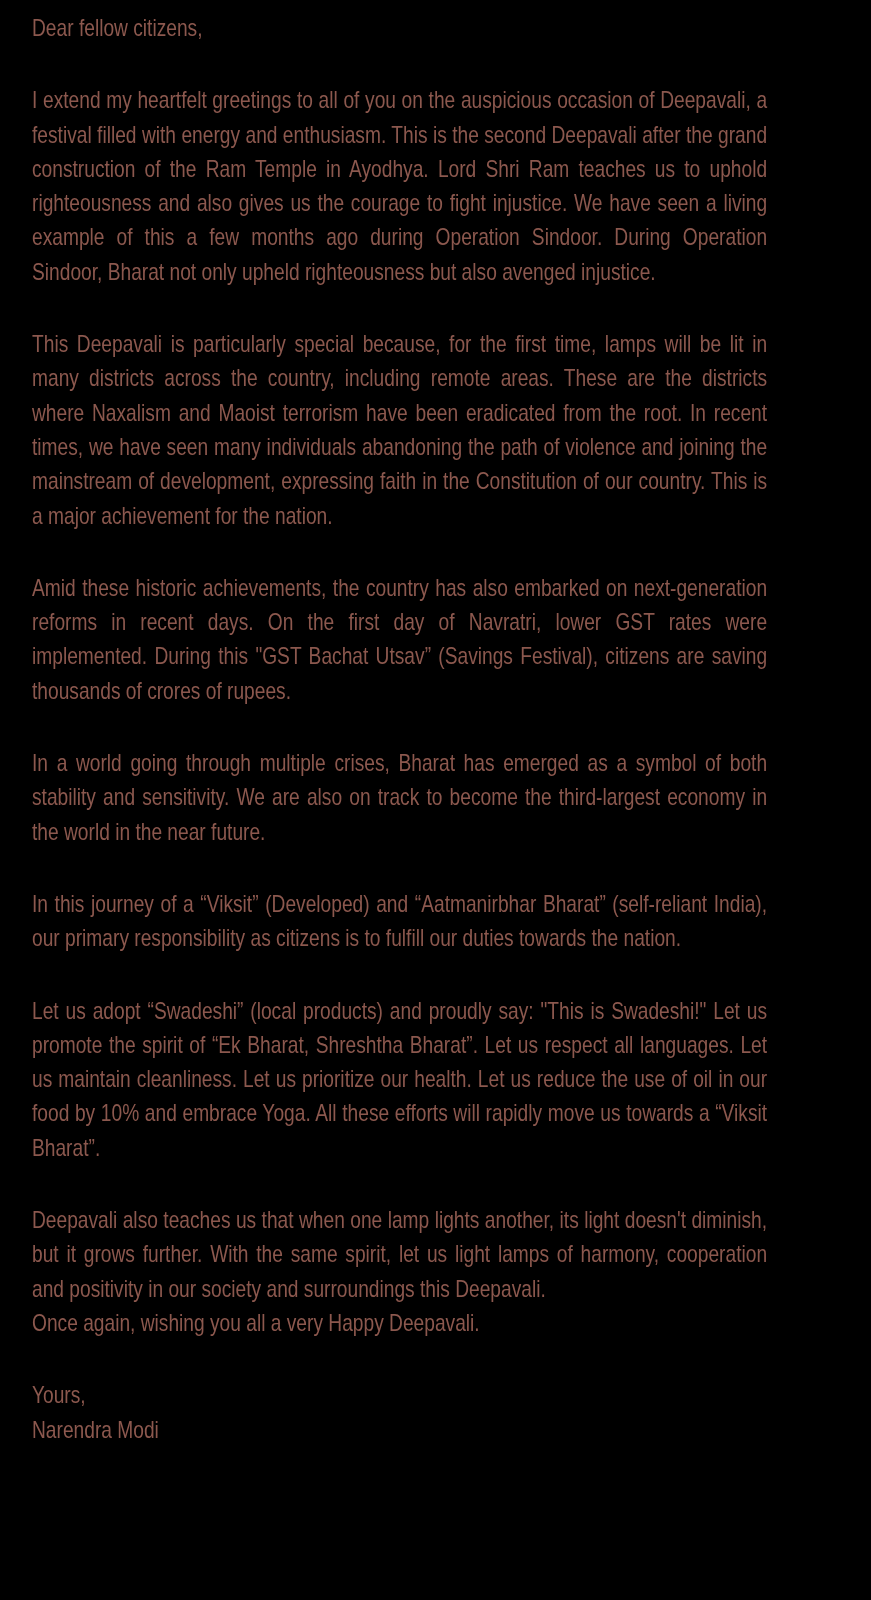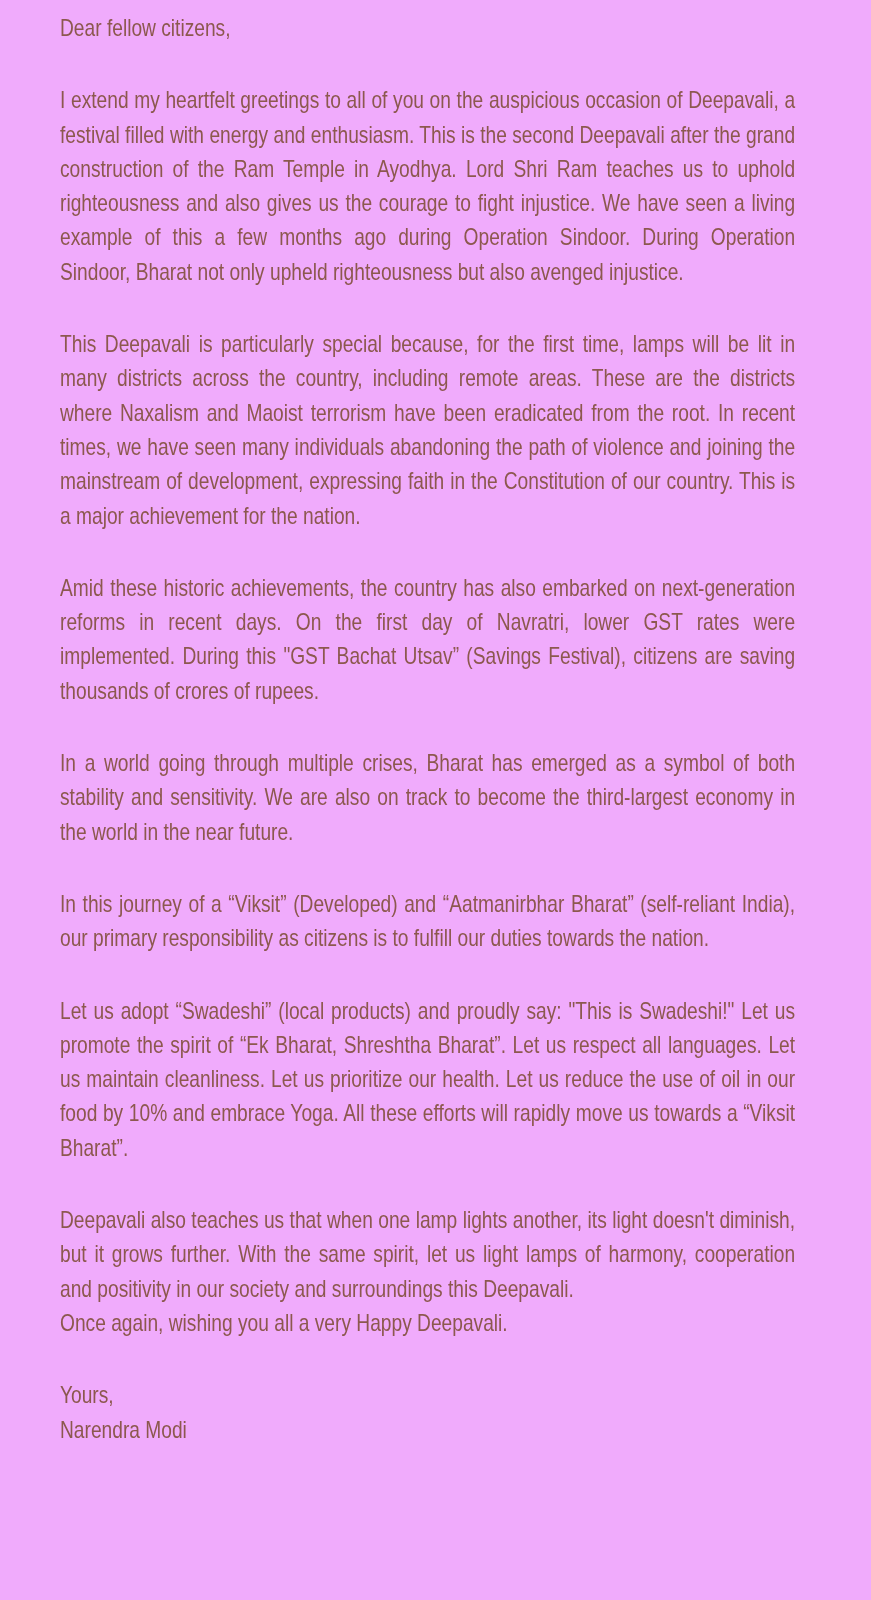--- a/index.html
+++ b/index.html
@@ -9,23 +9,23 @@
   body {
     width: 871px;
     height: 1600px;
     background: #fdf2ea;
     overflow: hidden;
     font-family: "Liberation Sans", "DejaVu Sans", sans-serif;
   }
   .page {
     width: 871px;
     height: 1600px;
-    background: #f0abfc;
+    background: #000000;
     box-sizing: border-box;
-    padding: 11px 0 0 60px;
+    padding: 11px 0 0 32px;
   }
   
   .content {
     width: 920px;
     transform: scaleX(0.799);
     transform-origin: 0 0;
     color: #8c584e;
     font-size: 24px;
     line-height: 34.3px;
     text-align: justify;

